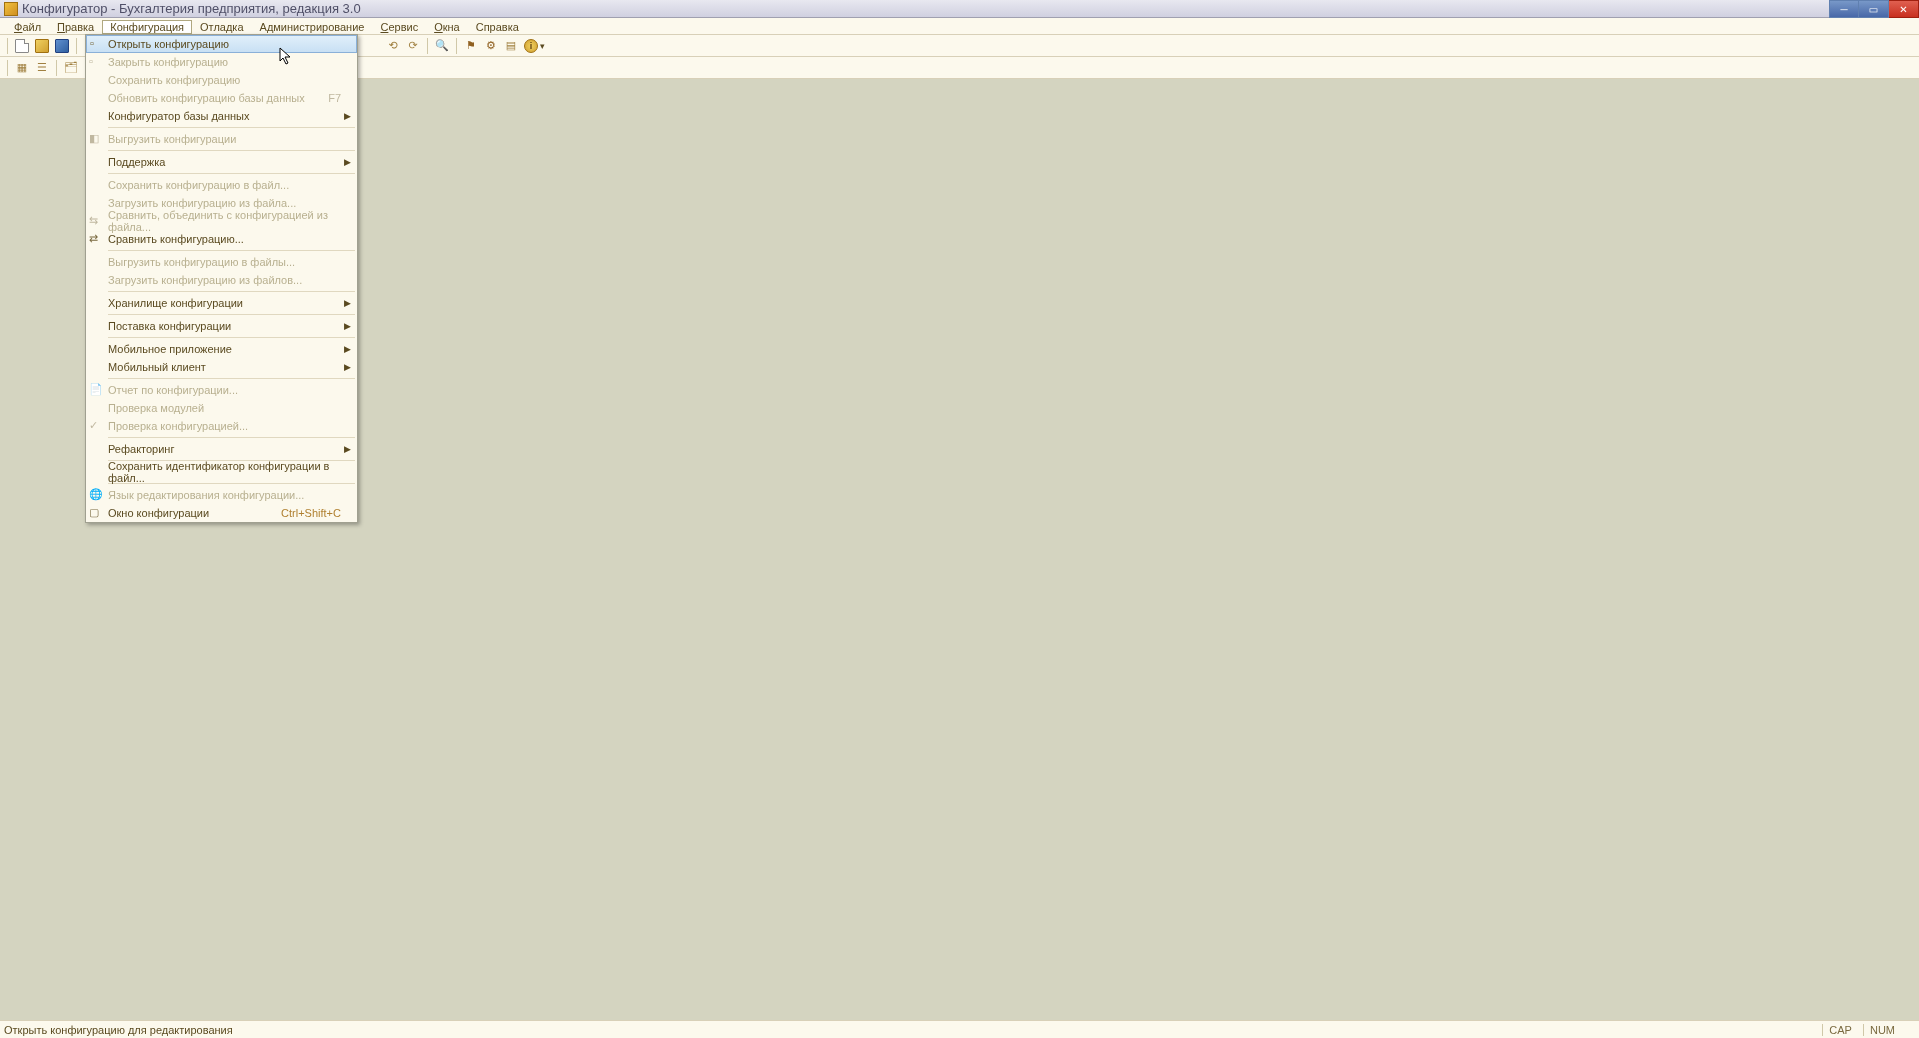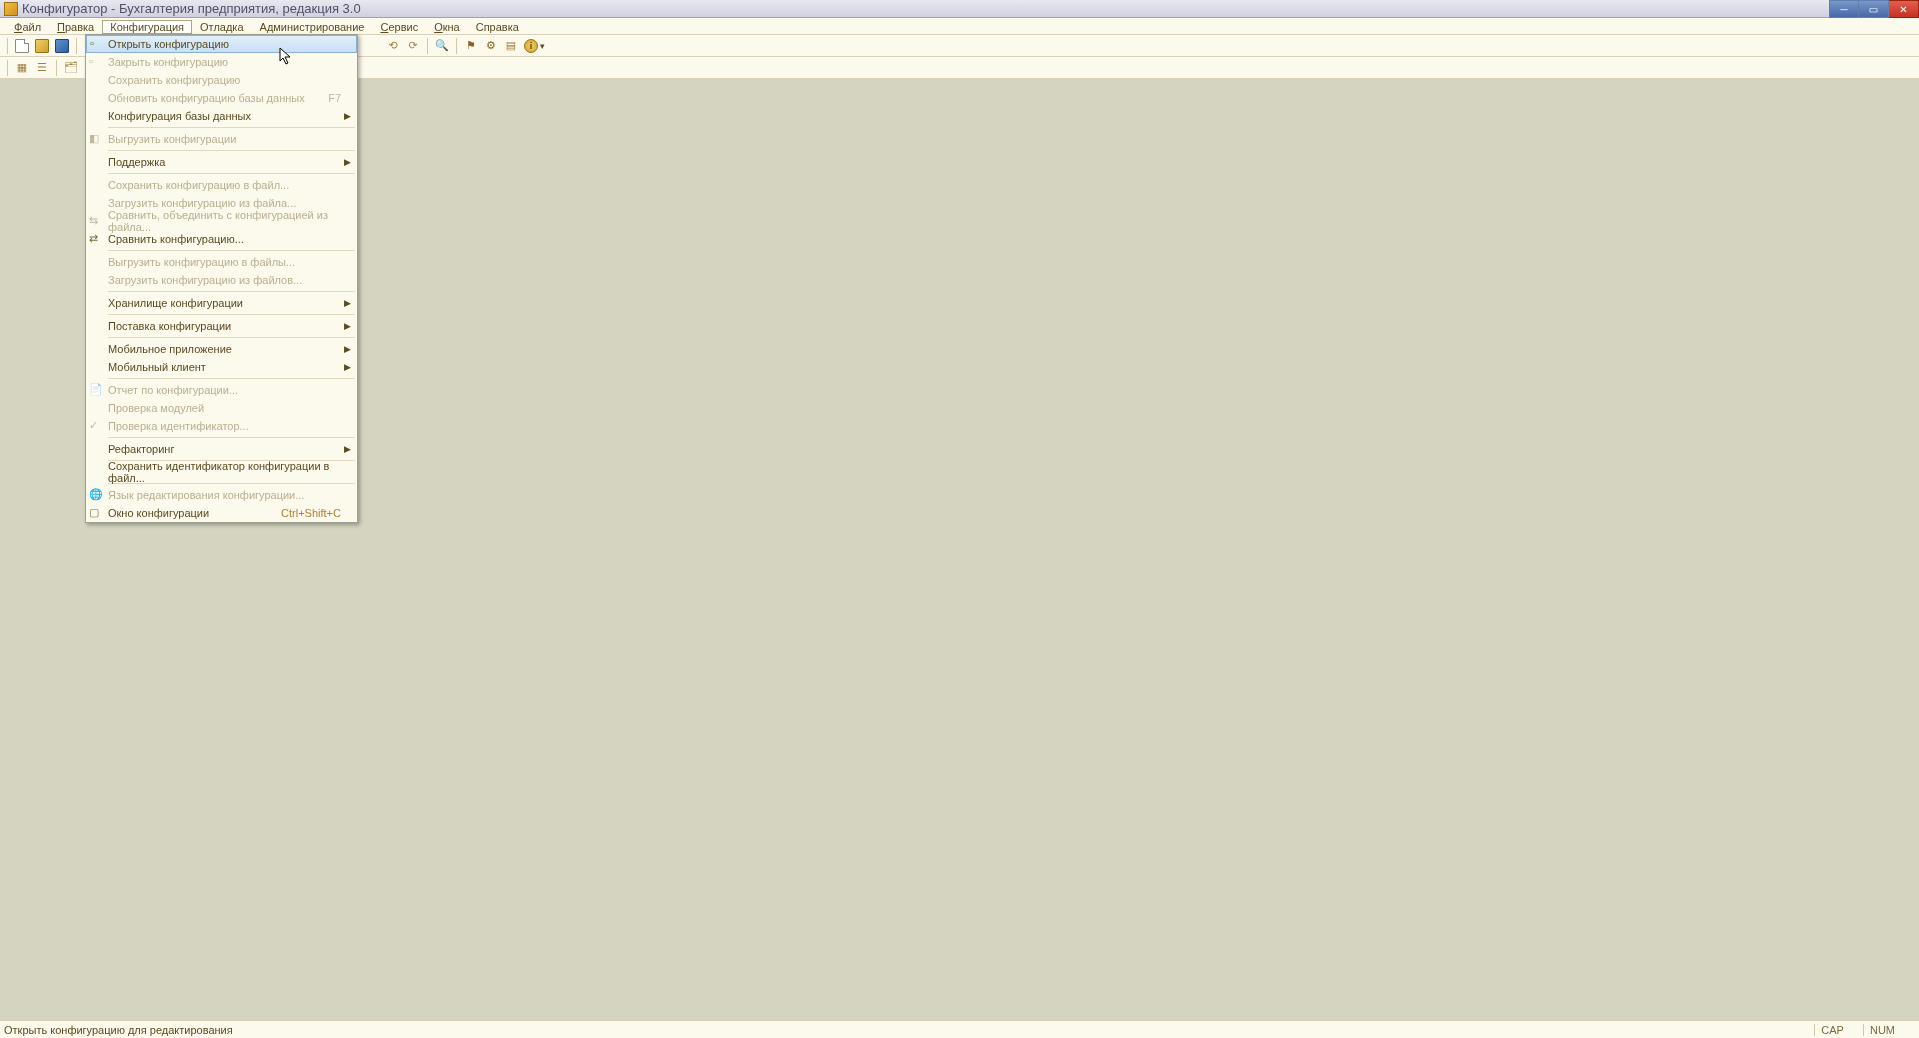--- a/index.html
+++ b/index.html
@@ -32,21 +32,21 @@
 .dd-item.enabled { color: #5a4a20; }
 .dd-item.highlighted { background: linear-gradient(to bottom, #e0effa, #c8e0f4); border: 1px solid #8ab0d8; height: 18px; padding-left: 21px; }
 .dd-item .dd-icon { position: absolute; left: 3px; width: 14px; height: 14px; }
 .dd-item .dd-arrow { position: absolute; right: 6px; font-size: 9px; }
 .dd-item .dd-shortcut { position: absolute; right: 16px; font-size: 11px; }
 .dd-sep { height: 1px; background: #e0d8c0; margin: 2px 2px 2px 22px; }
 .dd-item.disabled { color: #b8b090; }
 
 .statusbar { position: absolute; bottom: 0; left: 0; right: 0; height: 18px; background: #fcf9ed; border-top: 1px solid #d8d0b8; display: flex; align-items: center; padding-left: 4px; text-align: right; }
 .status-text { font-size: 11px; color: #5a4a20; }
-.status-right { position: absolute; right: 18px; display: flex; gap: 13px; }
+.status-right { position: absolute; right: 18px; display: flex; gap: 5px; }
 .status-ind { padding: 0 6px; font-size: 11px; color: #7a6a40; border-left: 1px solid #d0c8a8; }
 
 .cursor { position: absolute; left: 279px; top: 47px; z-index: 200; pointer-events: none; }
 
 
 .i-new { background: #fff; border: 1px solid #888; border-radius: 1px; position: relative; }
 .i-new::after { content: ''; position: absolute; right: -1px; top: -1px; width: 4px; height: 4px; background: #fcf9ed; border-left: 1px solid #888; border-bottom: 1px solid #888; }
 .i-open { background: linear-gradient(135deg, #f0d060, #d0a030); border: 1px solid #a07010; border-radius: 1px; }
 .i-save { background: linear-gradient(135deg, #6090d0, #3060a0); border: 1px solid #204080; border-radius: 1px; }
 .i-help { background: radial-gradient(circle, #f0d060, #d0a030); border-radius: 50%; border: 1px solid #a07010; text-align: center; font-size: 9px; color: #604010; line-height: 12px; font-weight: bold; }
@@ -144,21 +144,21 @@
       <span>Закрыть конфигурацию</span>
     </div>
     <div class="dd-item disabled">
       <span>Сохранить конфигурацию</span>
     </div>
     <div class="dd-item disabled">
       <span>Обновить конфигурацию базы данных</span>
       <span class="dd-shortcut" style="color: rgb(192, 184, 160);">F7</span>
     </div>
     <div class="dd-item enabled">
-      <span>Конфигурация базы данных</span>
+      <span>Конфигуратор базы данных</span>
       <span class="dd-arrow" style="color: rgb(90, 74, 32);">▶</span>
     </div>
     <div class="dd-sep"></div>
     <div class="dd-item disabled">
       <span class="dd-icon" style="color: rgb(192, 184, 160); font-size: 11px;">◧</span>
       <span>Выгрузить конфигурации</span>
     </div>
     <div class="dd-sep"></div>
     <div class="dd-item enabled">
       <span>Поддержка</span>
@@ -208,21 +208,21 @@
     <div class="dd-sep"></div>
     <div class="dd-item disabled">
       <span class="dd-icon" style="color: rgb(192, 184, 160); font-size: 11px;">📄</span>
       <span>Отчет по конфигурации...</span>
     </div>
     <div class="dd-item disabled">
       <span>Проверка модулей</span>
     </div>
     <div class="dd-item disabled">
       <span class="dd-icon" style="color: rgb(192, 184, 160); font-size: 11px;">✓</span>
-      <span>Проверка идентификатор...</span>
+      <span>Проверка конфигурацией...</span>
     </div>
     <div class="dd-sep"></div>
     <div class="dd-item enabled">
       <span>Рефакторинг</span>
       <span class="dd-arrow" style="color: rgb(90, 74, 32);">▶</span>
     </div>
     <div class="dd-sep"></div>
     <div class="dd-item enabled">
       <span>Сохранить идентификатор конфигурации в файл...</span>
     </div>

